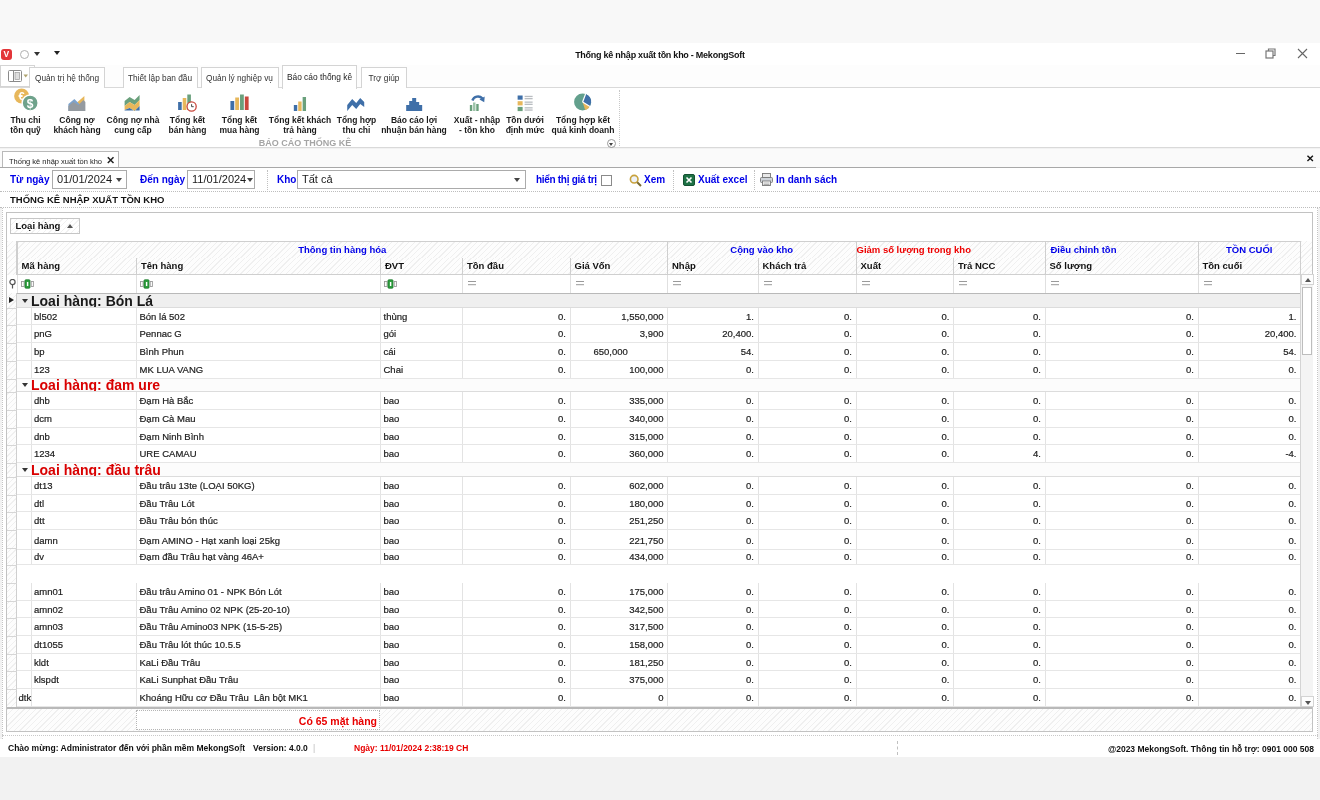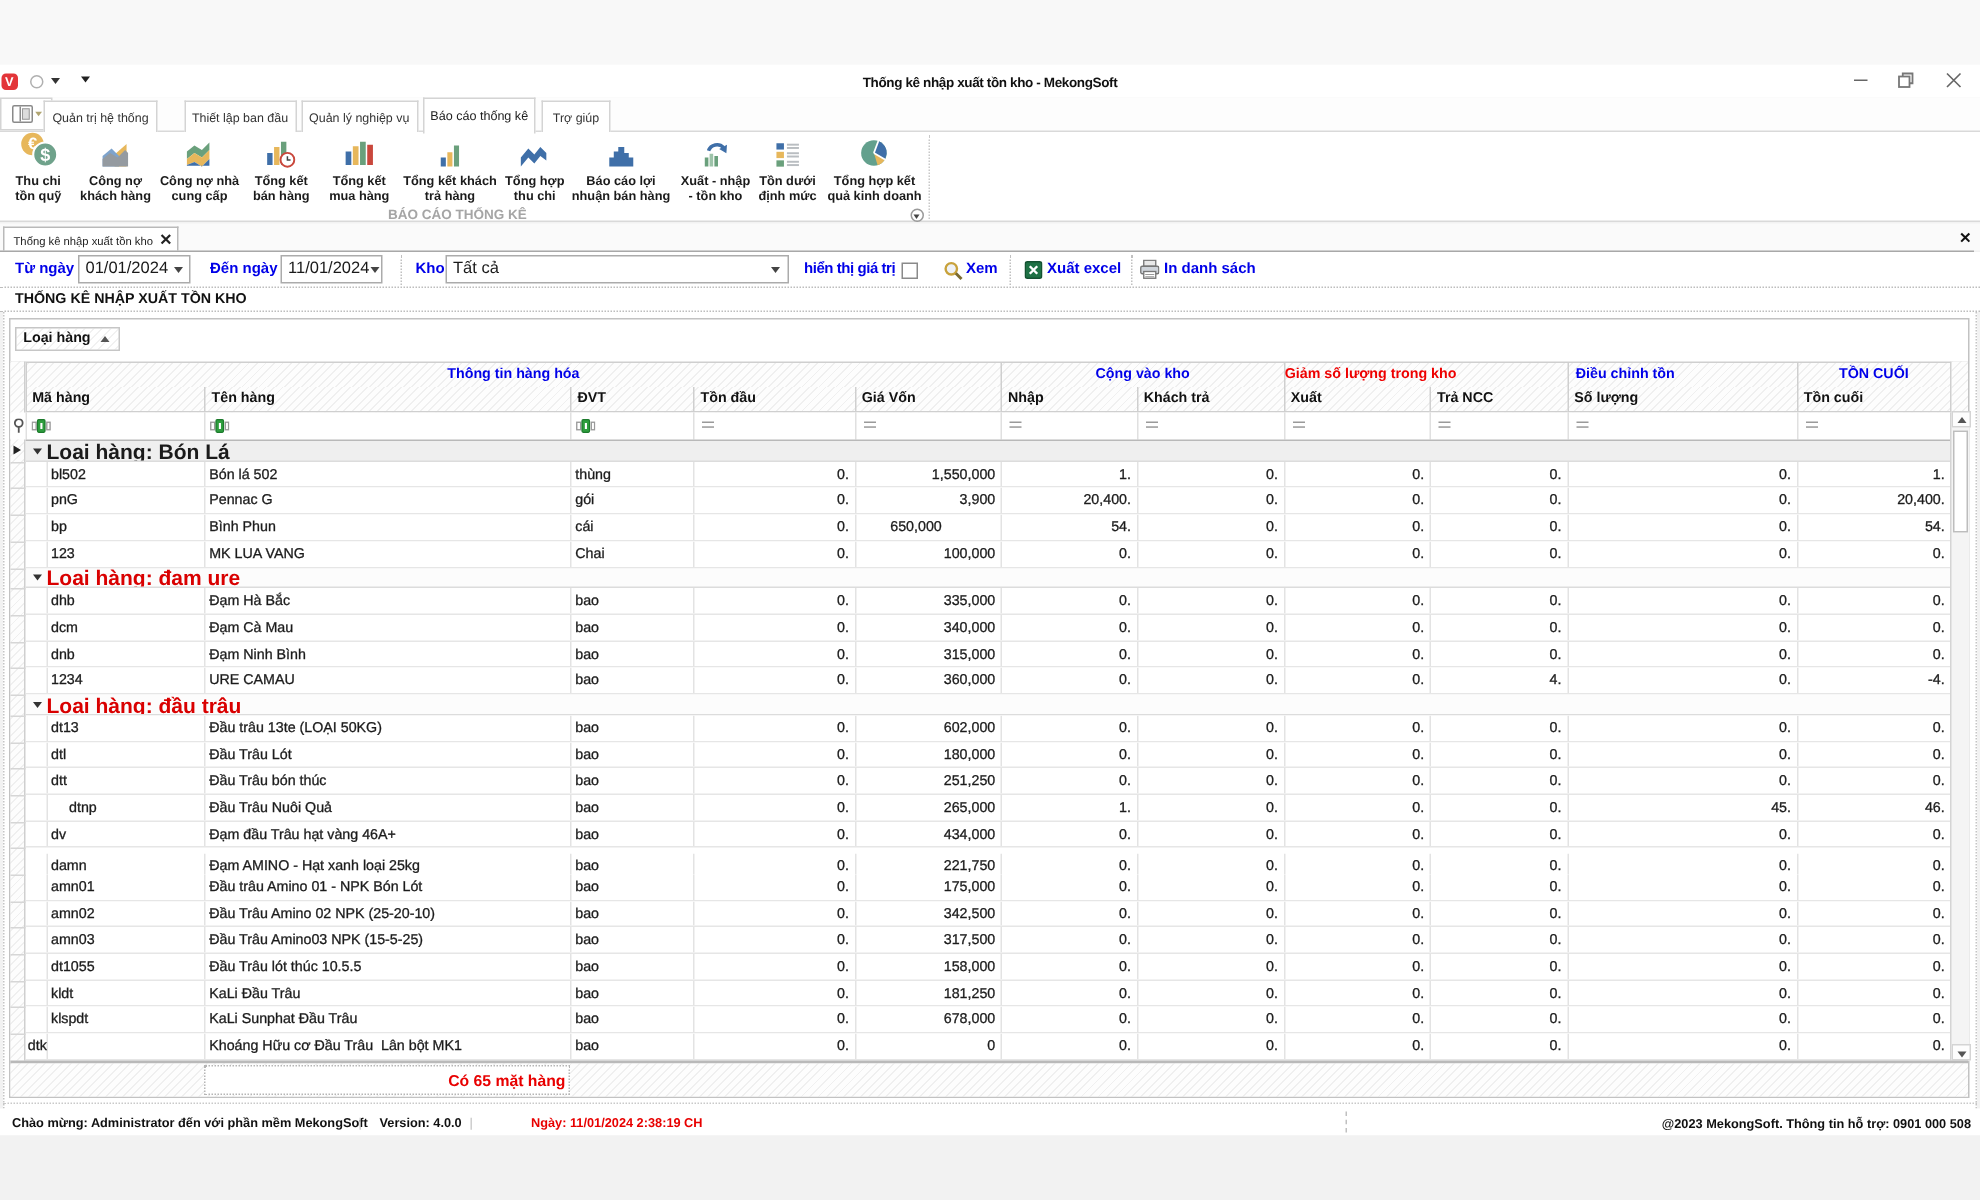--- a/index.html
+++ b/index.html
@@ -662,21 +662,21 @@
       <span class="dc" style="left:367.0px;">bao</span>
       <span class="dc" style="left:445.5px;width:104.0px;text-align:right;">0.</span>
       <span class="dc" style="left:553.0px;width:94.0px;text-align:right;">434,000</span>
       <span class="dc" style="left:650.5px;width:87.0px;text-align:right;">0.</span>
       <span class="dc" style="left:741.0px;width:94.5px;text-align:right;">0.</span>
       <span class="dc" style="left:839.0px;width:94.0px;text-align:right;">0.</span>
       <span class="dc" style="left:936.5px;width:88.0px;text-align:right;">0.</span>
       <span class="dc" style="left:1028.0px;width:149.5px;text-align:right;">0.</span>
       <span class="dc" style="left:1181.0px;width:99.0px;text-align:right;">0.</span>
     </div>
-<div class="drow" style="top:569px;height:17.68px;">
+<div class="drow" style="top:532px;height:17.68px;">
       <i class="vl" style="left:119.5px;"></i>
       <i class="vl" style="left:363.5px;"></i>
       <i class="vl" style="left:445.5px;"></i>
       <i class="vl" style="left:553.0px;"></i>
       <i class="vl" style="left:650.5px;"></i>
       <i class="vl" style="left:741.0px;"></i>
       <i class="vl" style="left:839.0px;"></i>
       <i class="vl" style="left:936.5px;"></i>
       <i class="vl" style="left:1028.0px;"></i>
       <i class="vl" style="left:1181.0px;"></i>
@@ -822,21 +822,21 @@
       <i class="vl" style="left:741.0px;"></i>
       <i class="vl" style="left:839.0px;"></i>
       <i class="vl" style="left:936.5px;"></i>
       <i class="vl" style="left:1028.0px;"></i>
       <i class="vl" style="left:1181.0px;"></i>
       <i class="vl" style="left:14.0px;"></i>
       <span class="dc" style="left:17.5px;">klspdt</span>
       <span class="dc" style="left:123.0px;">KaLi Sunphat Đầu Trâu</span>
       <span class="dc" style="left:367.0px;">bao</span>
       <span class="dc" style="left:445.5px;width:104.0px;text-align:right;">0.</span>
-      <span class="dc" style="left:553.0px;width:94.0px;text-align:right;">678,000</span>
+      <span class="dc" style="left:553.0px;width:94.0px;text-align:right;">375,000</span>
       <span class="dc" style="left:650.5px;width:87.0px;text-align:right;">0.</span>
       <span class="dc" style="left:741.0px;width:94.5px;text-align:right;">0.</span>
       <span class="dc" style="left:839.0px;width:94.0px;text-align:right;">0.</span>
       <span class="dc" style="left:936.5px;width:88.0px;text-align:right;">0.</span>
       <span class="dc" style="left:1028.0px;width:149.5px;text-align:right;">0.</span>
       <span class="dc" style="left:1181.0px;width:99.0px;text-align:right;">0.</span>
     </div>
 <div class="drow" style="top:689.00px;height:17.68px;">
       <i class="vl" style="left:119.5px;"></i>
       <i class="vl" style="left:363.5px;"></i>

